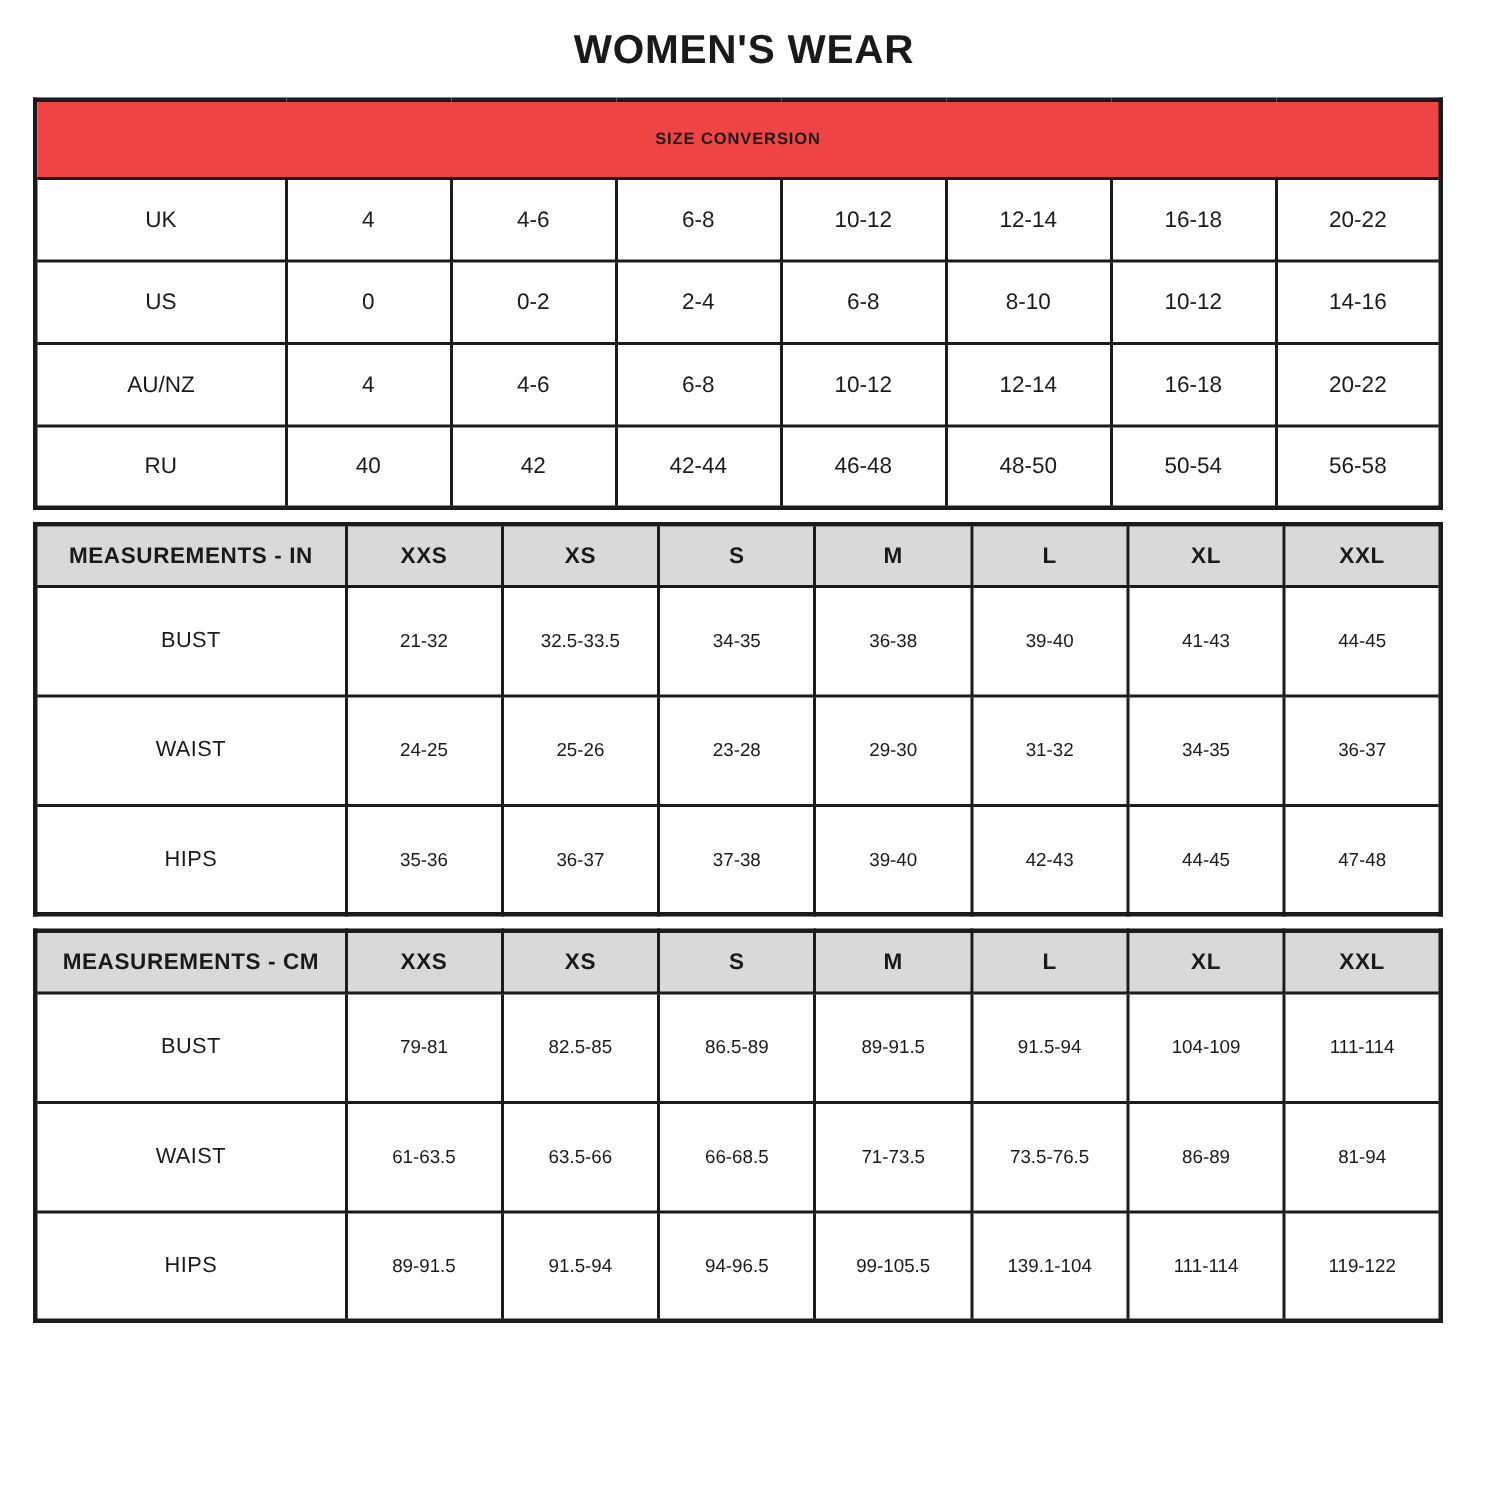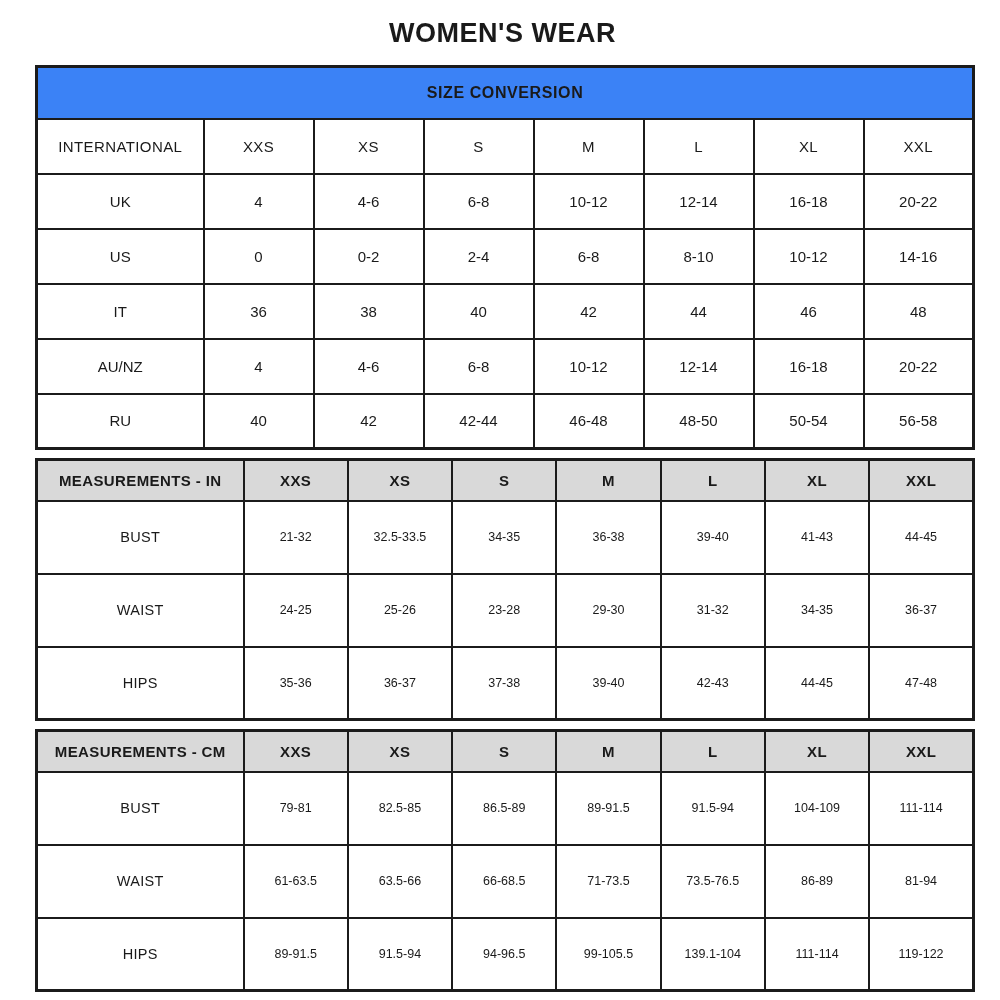--- a/index.html
+++ b/index.html
@@ -3,21 +3,21 @@
 <meta charset="utf-8">
 <style>
   * { box-sizing: border-box; }
   html, body { margin: 0; padding: 0; }
   body {
     width: 1000px; height: 1000px;
     background: #ffffff;
     font-family: "Liberation Sans", sans-serif;
     color: #1a1a1a;
   }
-  .page { padding: 12px 30px 0 35px; }
+  .page { padding: 12px 30px 0 22px; }
   .page-title {
     text-align: center;
     font-size: 27px;
     font-weight: bold;
     letter-spacing: 0.5px;
     margin: 6px 0 16px 0;
   }
   table {
     border-collapse: collapse;
     width: 940px;
@@ -26,23 +26,23 @@
     border: 3px solid #1b1b1b;
   }
   td, th {
     border: 2px solid #1b1b1b;
     text-align: center;
     vertical-align: middle;
     padding: 0 2px;
     overflow: hidden;
   }
   .banner {
-    background: #3b82f6;
+    background: #ef4444;
     font-weight: bold;
-    font-size: 16px;
+    font-size: 11px;
     letter-spacing: 0.6px;
     height: 52px;
   }
   
   .t1 .col-label { width: 167px; }
   .t1 .cols td { height: 55px; font-size: 15px; letter-spacing: 0.4px; }
   .t1 tbody td { height: 55px; font-size: 15px; }
   .t1 .rowlabel { font-size: 15px; margin-top: 20px; }
   
   .tm .col-label { width: 207px; }
@@ -65,30 +65,20 @@
 
   <table class="t1">
     <colgroup>
         <col class="col-label">
         <col span="7">
       </colgroup>
     <thead>
       <tr>
         <th class="banner" colspan="8">SIZE CONVERSION</th>
       </tr>
-      <tr class="cols">
-        <td>INTERNATIONAL</td>
-        <td>XXS</td>
-        <td>XS</td>
-        <td>S</td>
-        <td>M</td>
-        <td>L</td>
-        <td>XL</td>
-        <td>XXL</td>
-      </tr>
     </thead>
     <tbody>
       <tr>
         <td class="rowlabel">UK</td>
         <td>4</td>
         <td>4-6</td>
         <td>6-8</td>
         <td>10-12</td>
         <td>12-14</td>
         <td>16-18</td>
@@ -98,30 +88,20 @@
         <td class="rowlabel">US</td>
         <td>0</td>
         <td>0-2</td>
         <td>2-4</td>
         <td>6-8</td>
         <td>8-10</td>
         <td>10-12</td>
         <td>14-16</td>
       </tr>
       <tr>
-        <td class="rowlabel">IT</td>
-        <td>36</td>
-        <td>38</td>
-        <td>40</td>
-        <td>42</td>
-        <td>44</td>
-        <td>46</td>
-        <td>48</td>
-      </tr>
-      <tr>
         <td class="rowlabel">AU/NZ</td>
         <td>4</td>
         <td>4-6</td>
         <td>6-8</td>
         <td>10-12</td>
         <td>12-14</td>
         <td>16-18</td>
         <td>20-22</td>
       </tr>
       <tr>

